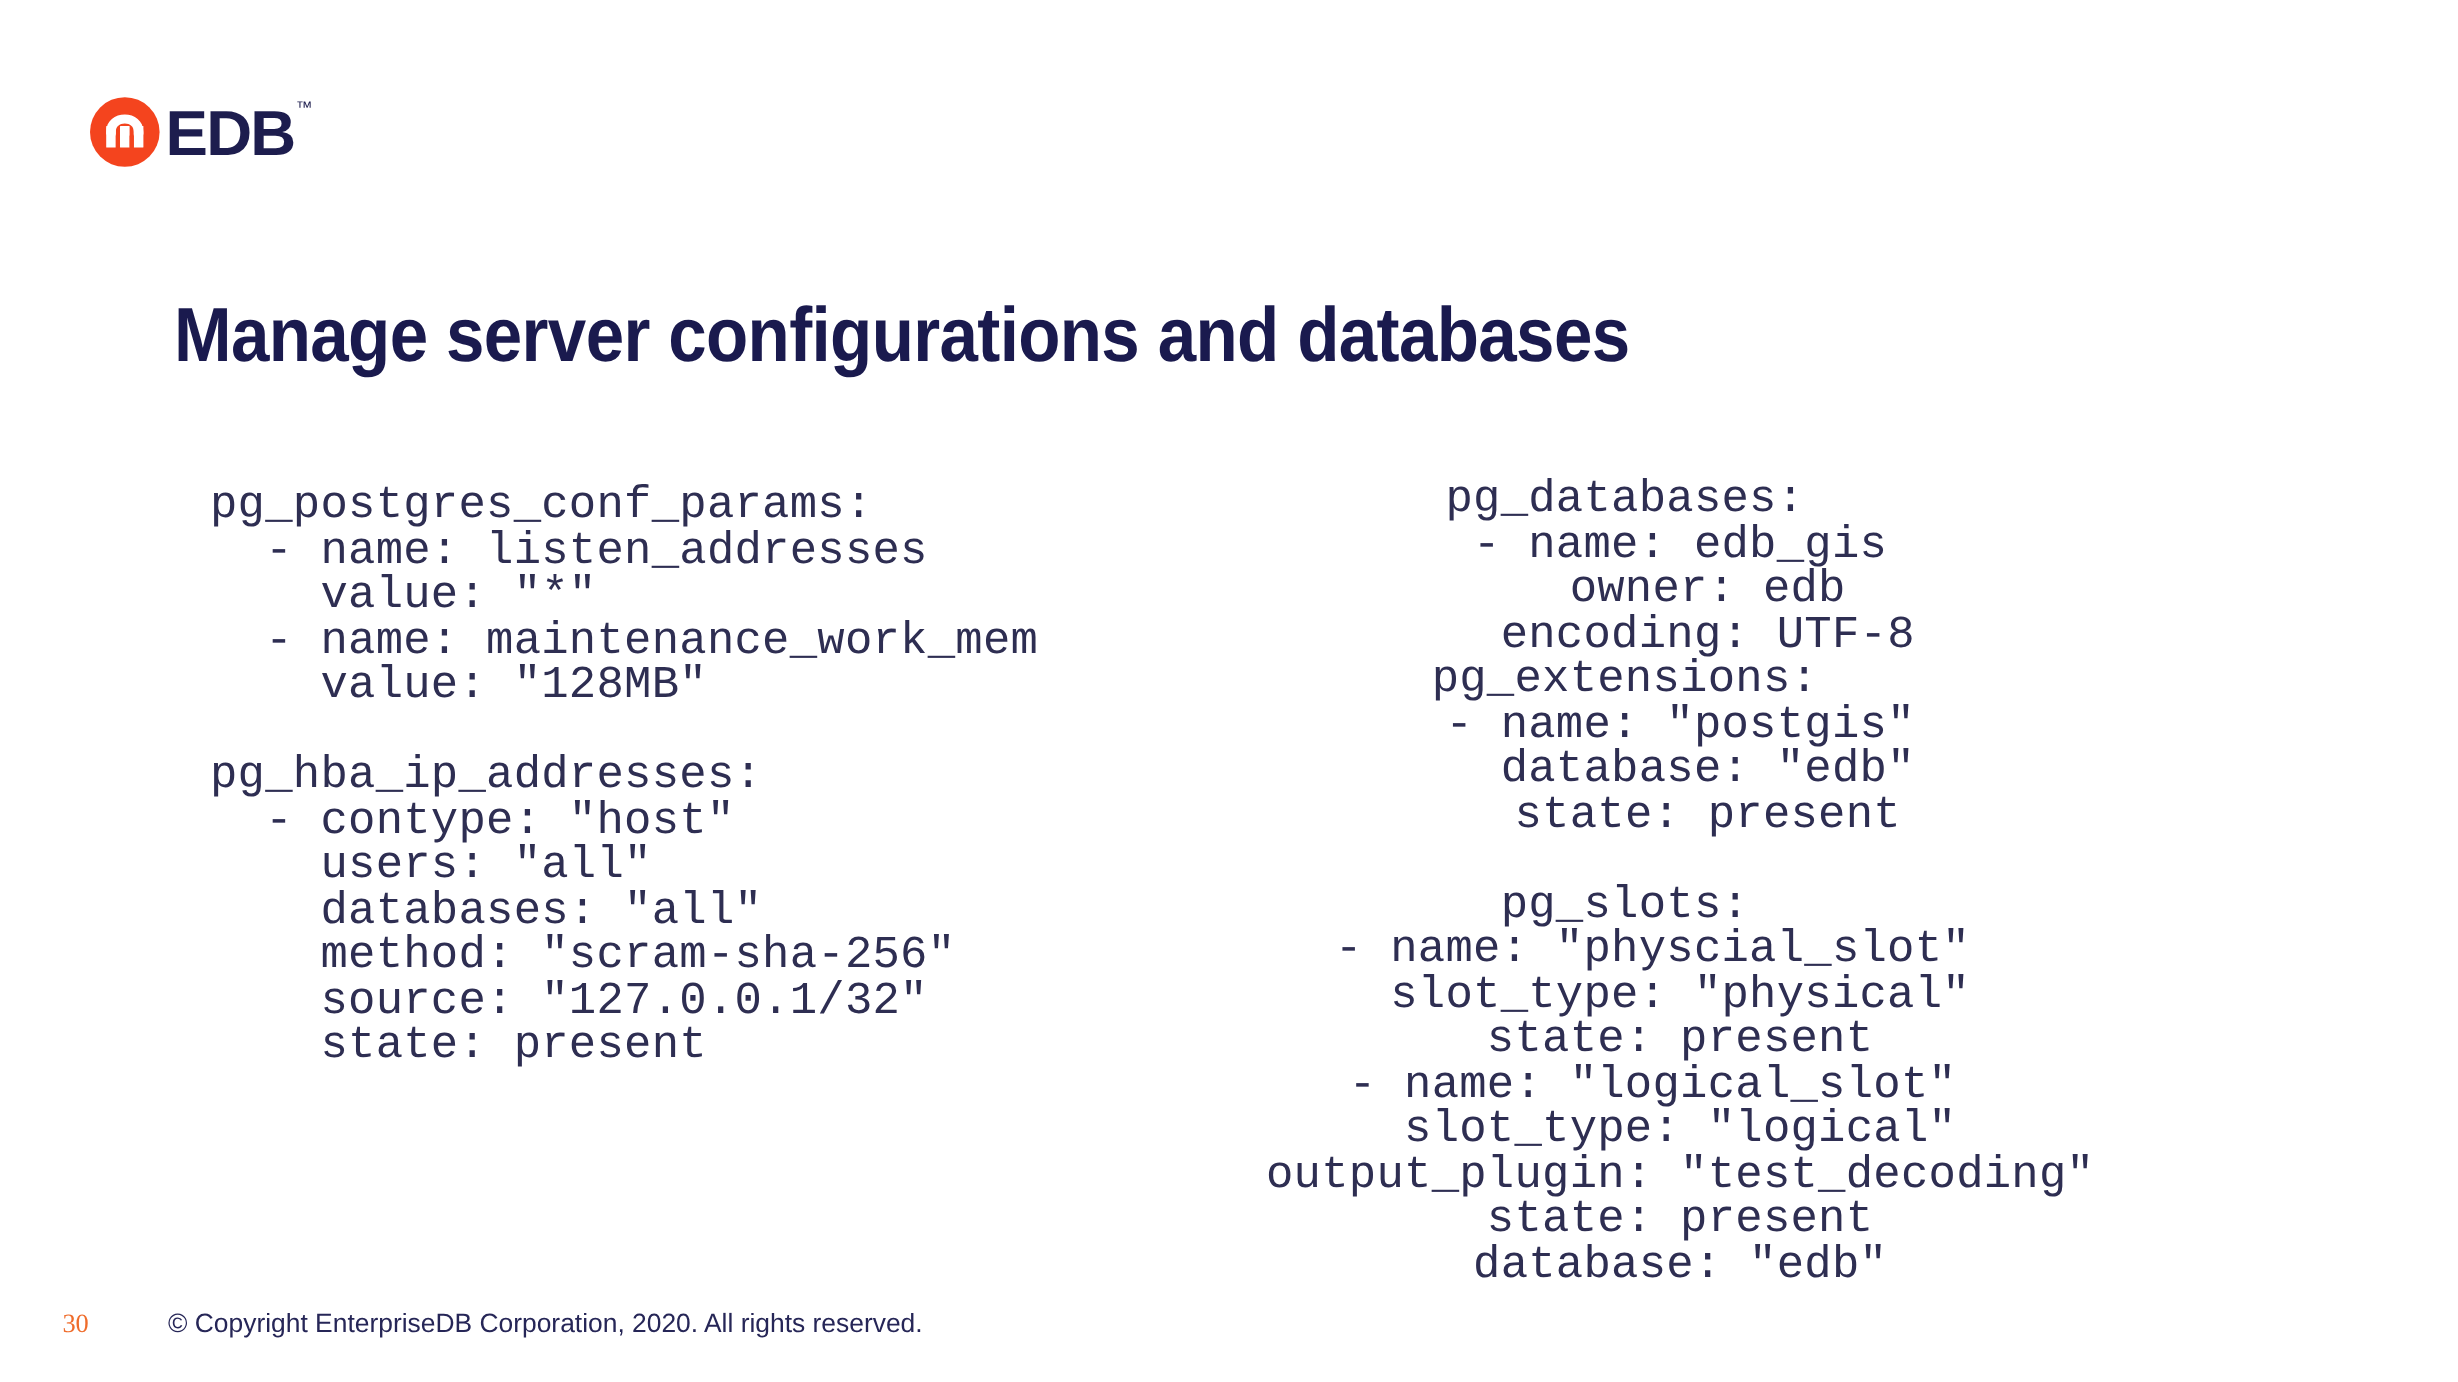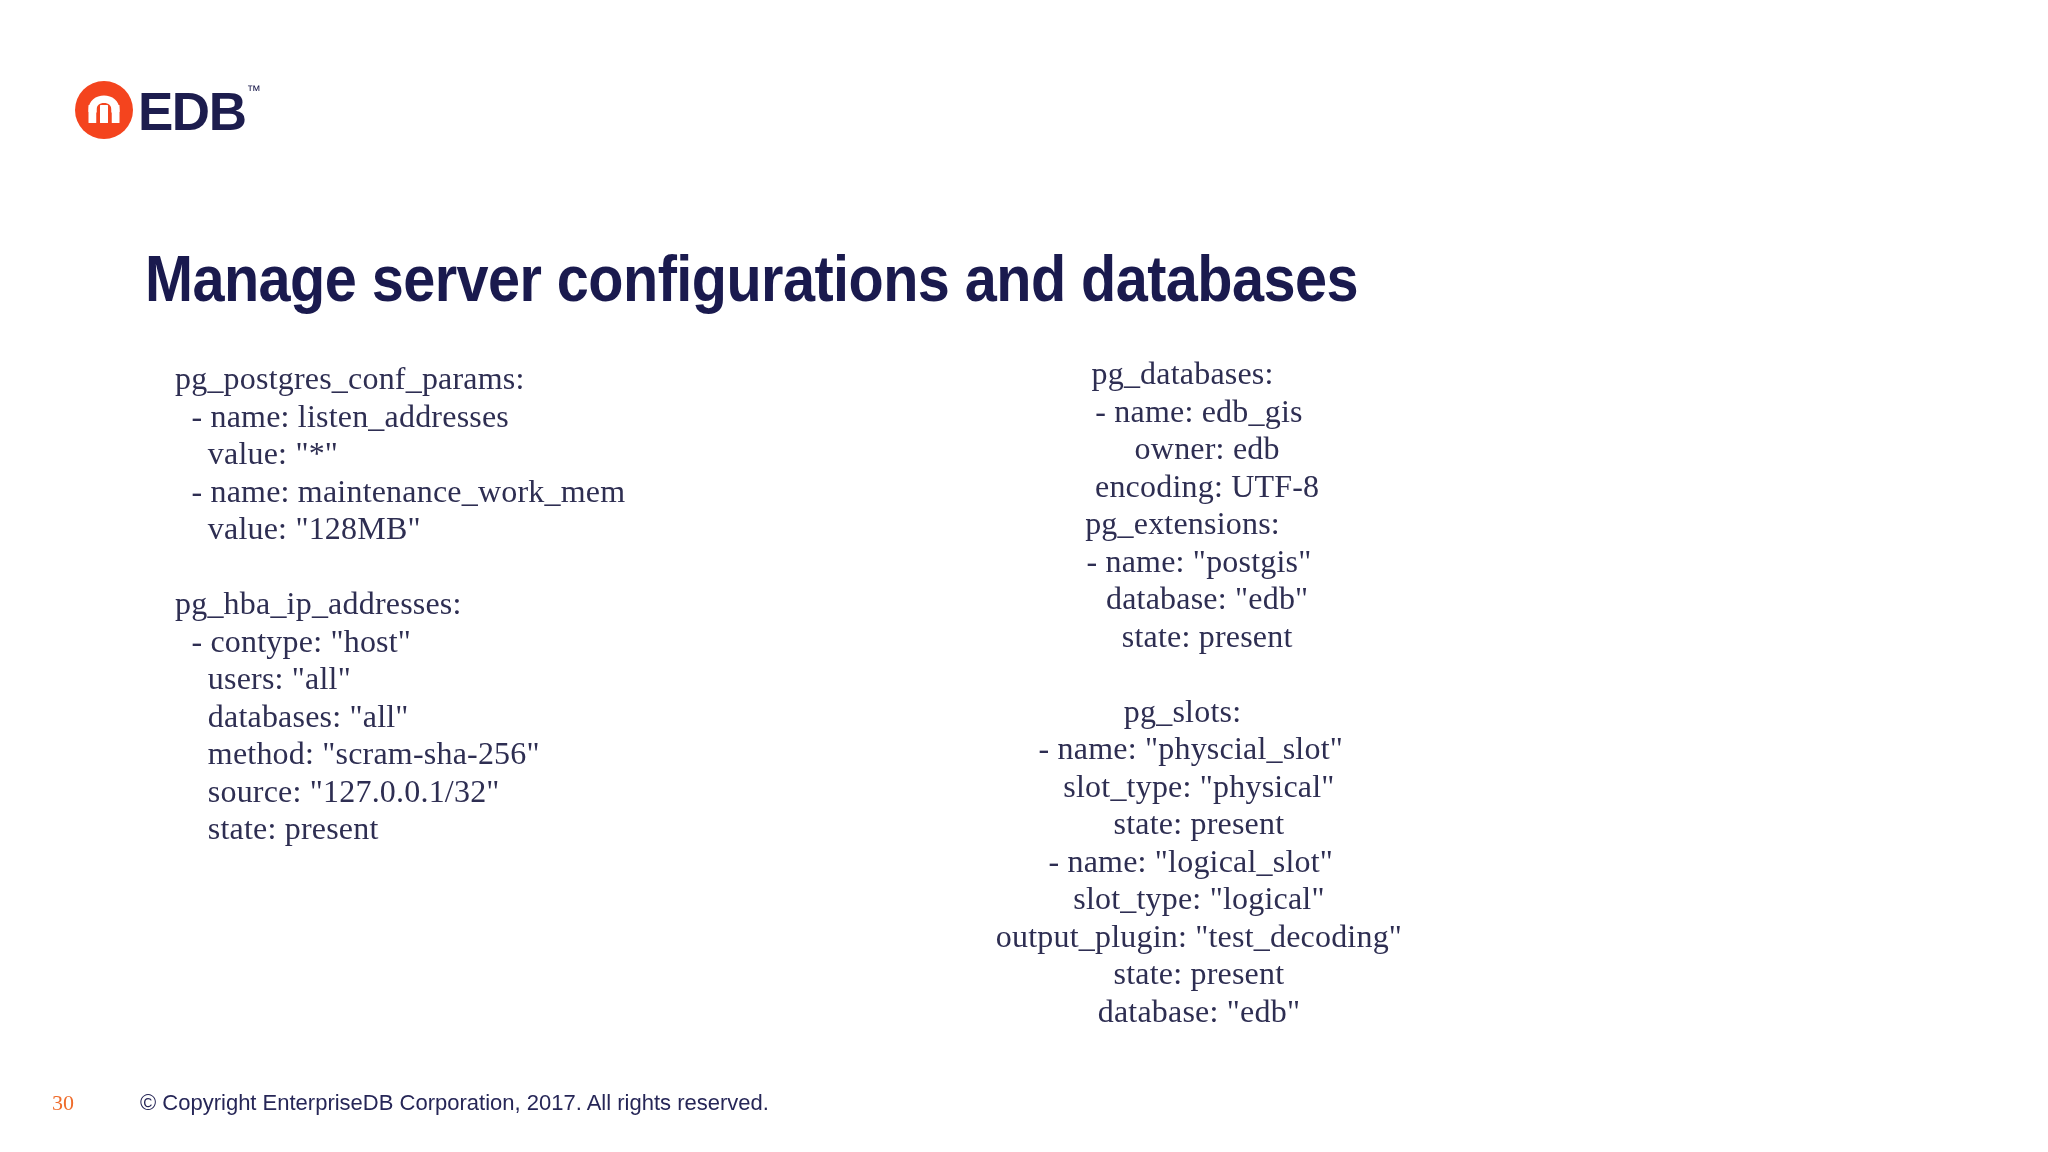--- a/index.html
+++ b/index.html
@@ -73,26 +73,27 @@
     color: #1a1a4e;
     letter-spacing: -0.6px;
     transform: scaleX(0.90);
     transform-origin: left top;
     white-space: nowrap;
   }
 
   
   .code-col {
     position: absolute;
-    font-family: Liberation Serif, serif;
-    font-size: 32px;
+    font-family: Liberation Mono, monospace;
+    font-size: 38px;
     line-height: 37.5px;
     color: #2e2e52;
     white-space: pre;
     letter-spacing: 0.2px;
+    margin-top: 43px;
   }
   .code-col.left  { left: 175px; top: 360px; }
   .code-col.right { left: 963px; top: 355px; text-align: center; }
 
   .code-line { display: block; height: 37.5px; }
   .code-line.blank { height: 37.5px; }
 
   
   .footer {
     position: absolute;
@@ -146,16 +147,16 @@
   </div>
 
   <h1 class="title">Manage server configurations and databases</h1>
 
   <div class="code-col left" id="code-left"><span class="code-line">pg_postgres_conf_params:</span><span class="code-line">  - name: listen_addresses</span><span class="code-line">    value: "*"</span><span class="code-line">  - name: maintenance_work_mem</span><span class="code-line">    value: "128MB"</span><span class="code-line blank">&nbsp;</span><span class="code-line">pg_hba_ip_addresses:</span><span class="code-line">  - contype: "host"</span><span class="code-line">    users: "all"</span><span class="code-line">    databases: "all"</span><span class="code-line">    method: "scram-sha-256"</span><span class="code-line">    source: "127.0.0.1/32"</span><span class="code-line">    state: present</span></div>
 
   <div class="code-col right" id="code-right"><span class="code-line">pg_databases:</span><span class="code-line">    - name: edb_gis</span><span class="code-line">      owner: edb</span><span class="code-line">      encoding: UTF-8</span><span class="code-line">pg_extensions:</span><span class="code-line">    - name: "postgis"</span><span class="code-line">      database: "edb"</span><span class="code-line">      state: present</span><span class="code-line blank">&nbsp;</span><span class="code-line">pg_slots:</span><span class="code-line">  - name: "physcial_slot"</span><span class="code-line">    slot_type: "physical"</span><span class="code-line">    state: present</span><span class="code-line">  - name: "logical_slot"</span><span class="code-line">    slot_type: "logical"</span><span class="code-line">    output_plugin: "test_decoding"</span><span class="code-line">    state: present</span><span class="code-line">    database: "edb"</span></div>
 
   <div class="footer">
     <span class="footer-page">30</span>
-    <span class="footer-copy">© Copyright EnterpriseDB Corporation, 2017. All rights reserved.</span>
+    <span class="footer-copy">© Copyright EnterpriseDB Corporation, 2020. All rights reserved.</span>
   </div>
 
 </div>
 
 </body></html>

